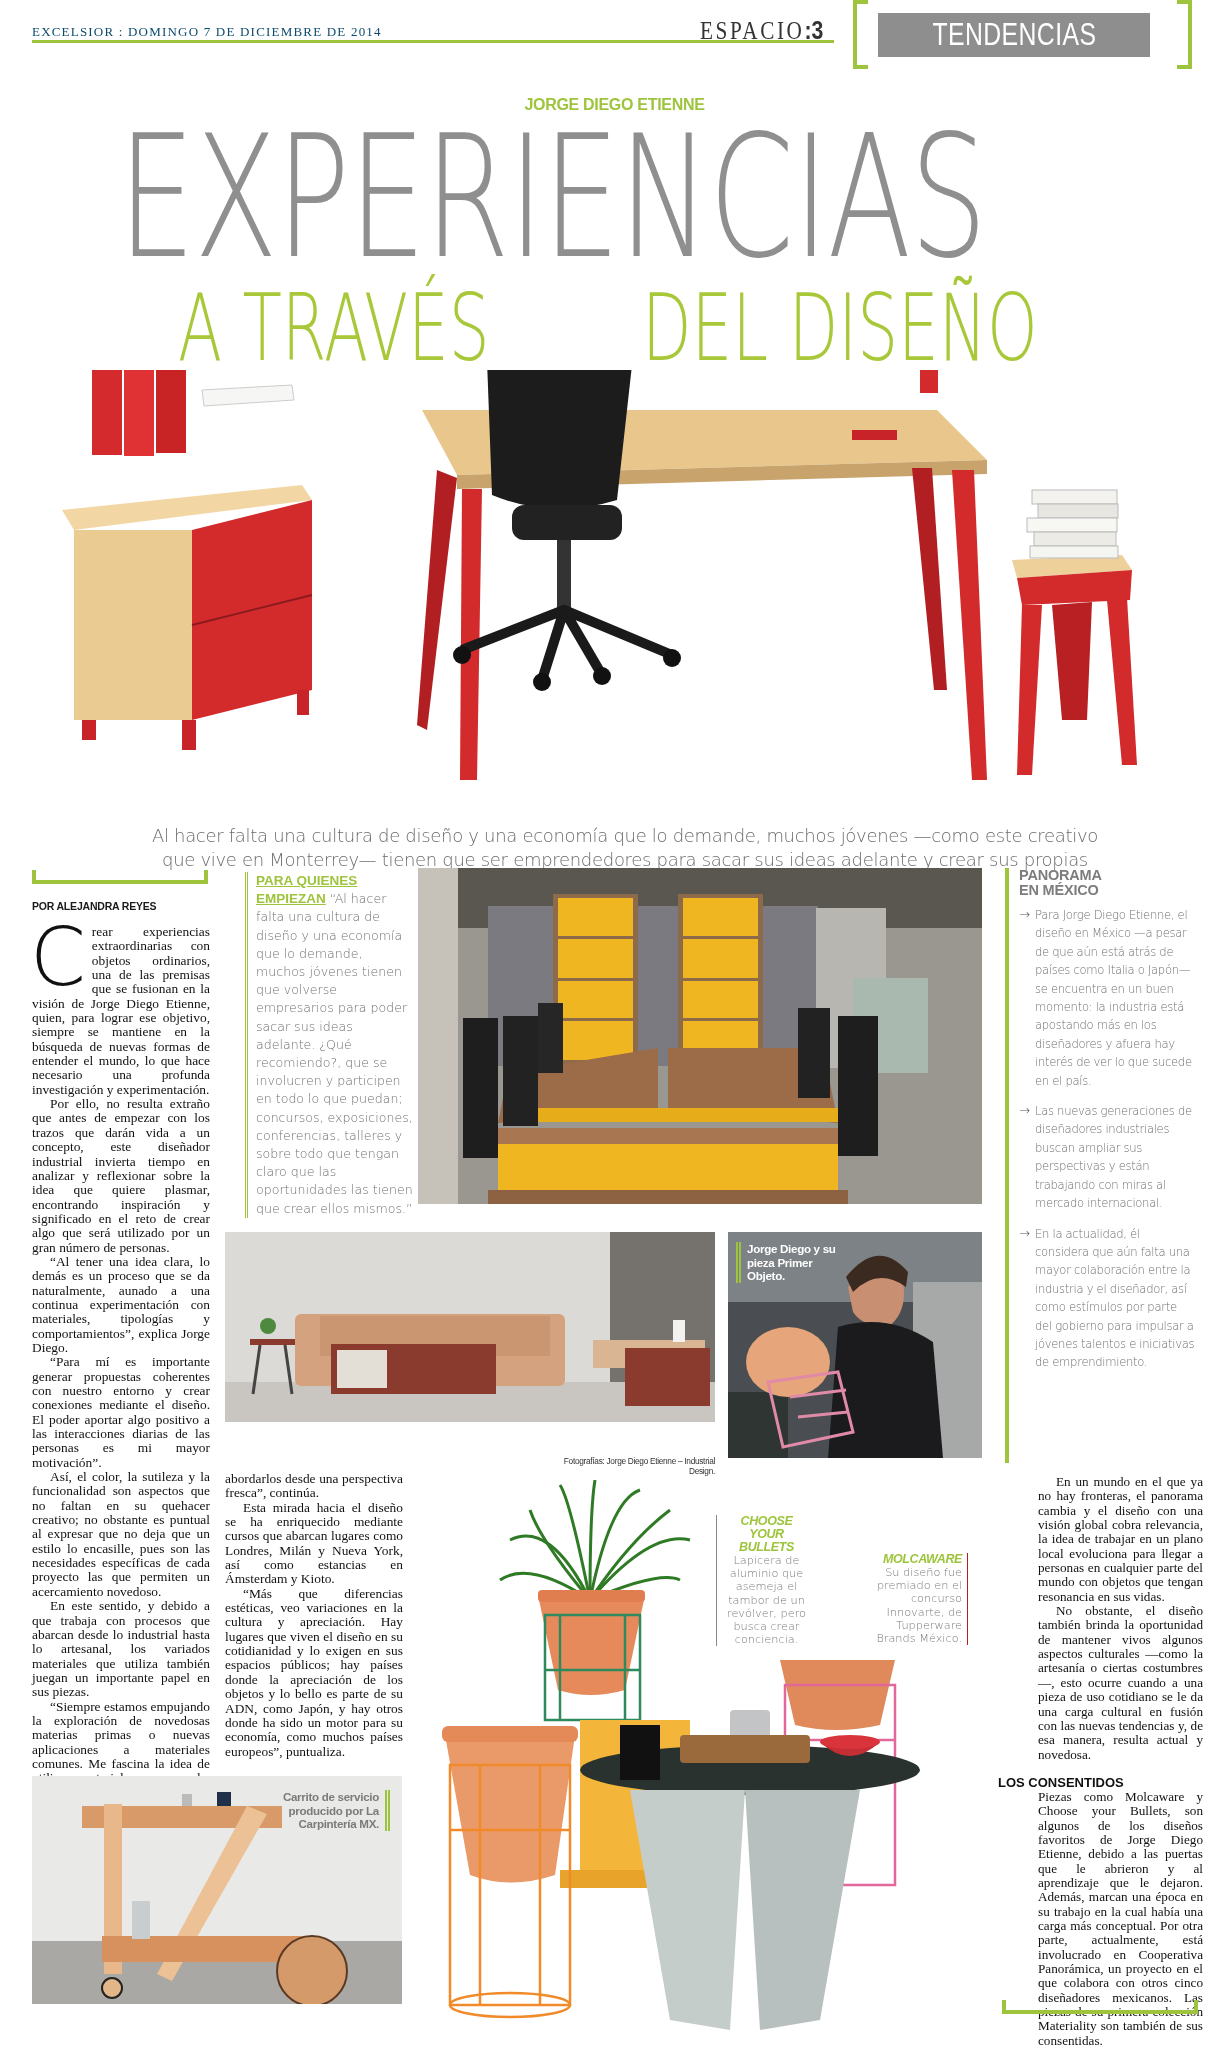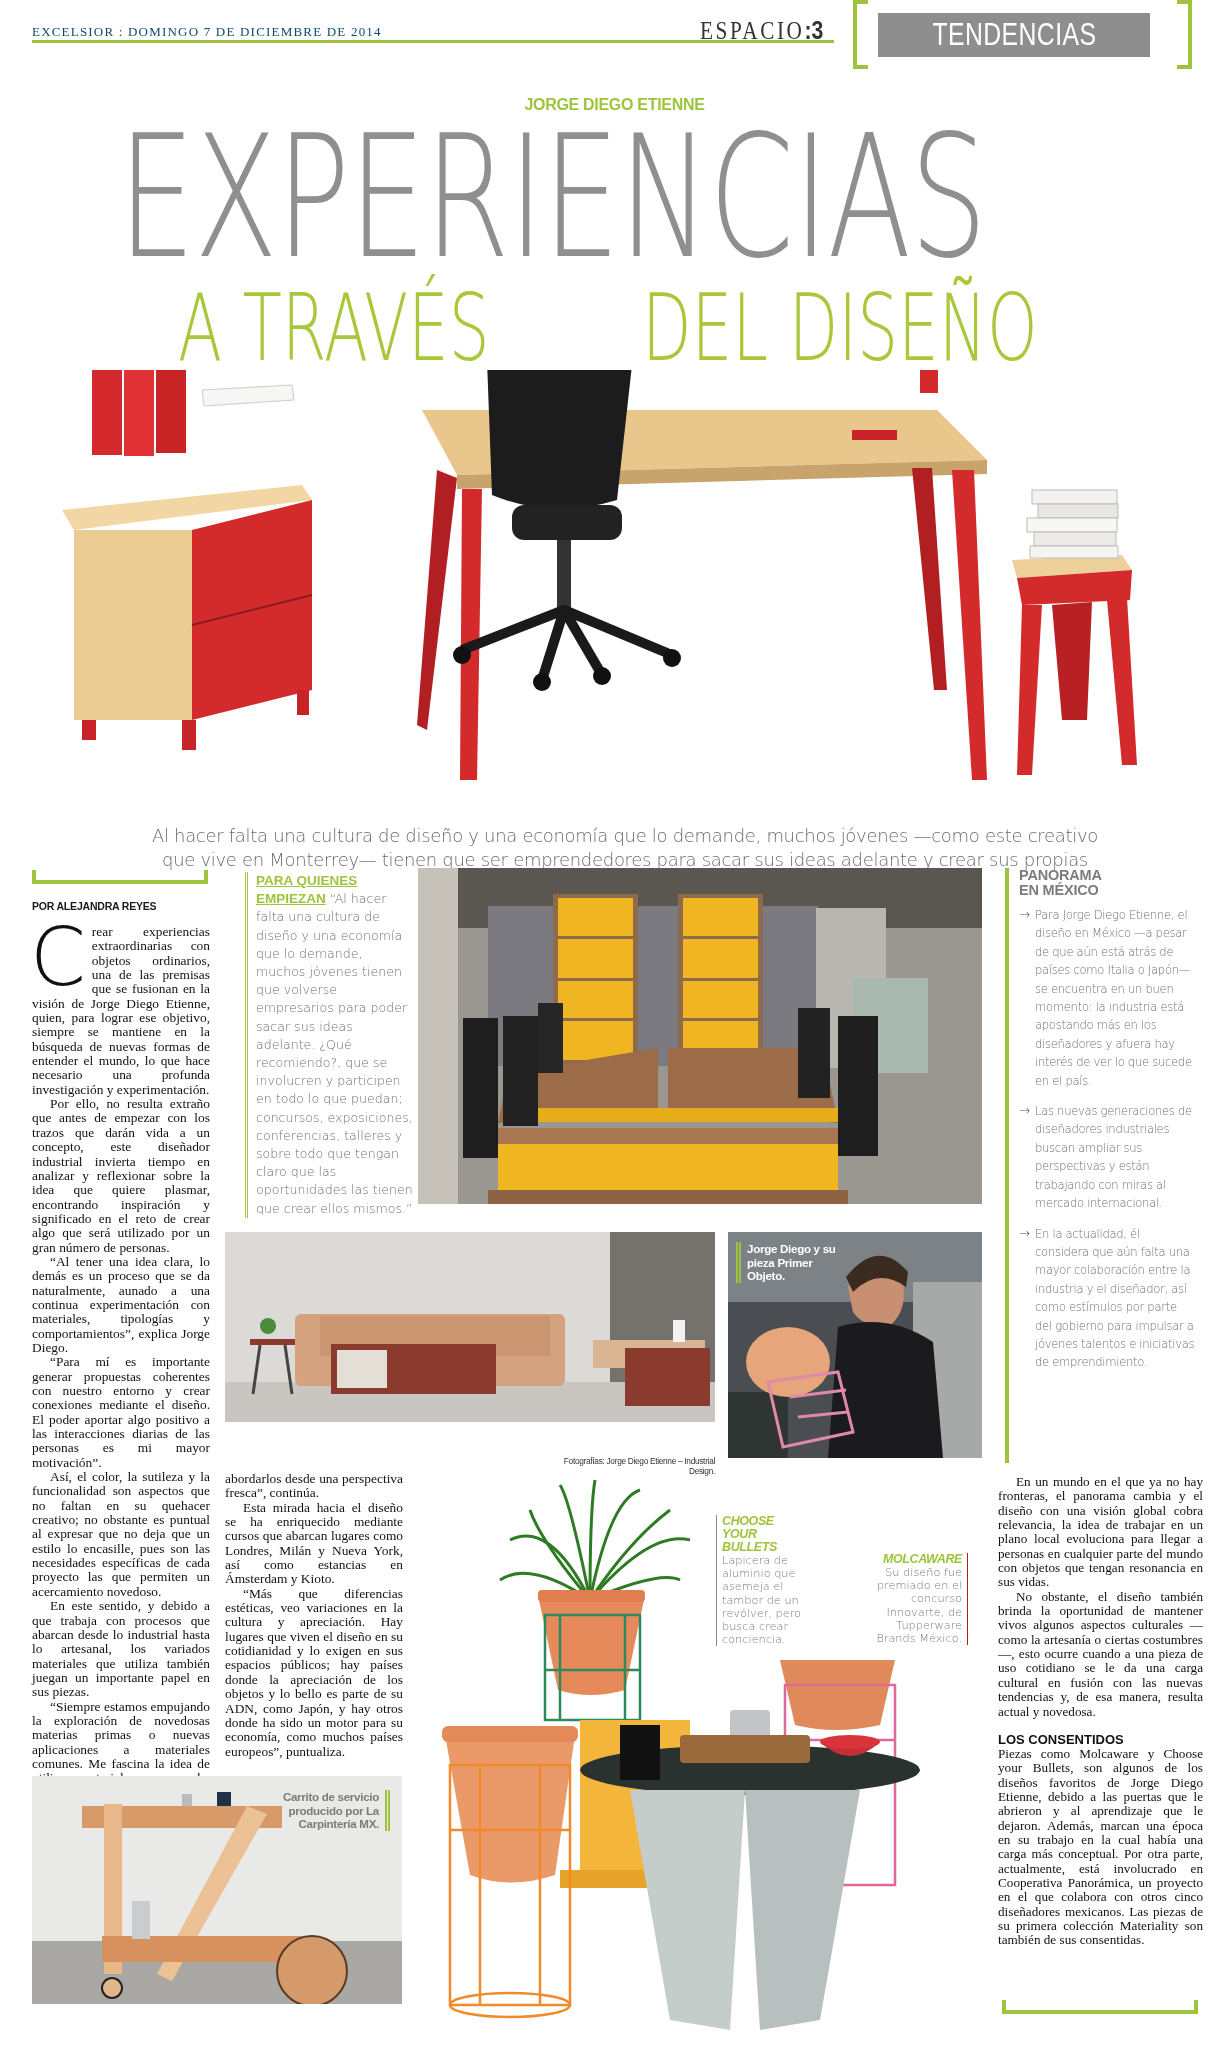--- a/index.html
+++ b/index.html
@@ -53,33 +53,33 @@
 
   .photo-credit { position: absolute; left: 540px; top: 1456px; width: 175px; text-align: right; font-family: "Liberation Sans", sans-serif; font-size: 8.3px; color: #333; letter-spacing: -0.3px; }
 
   .man-cap { position: absolute; left: 736px; top: 1242px; font-family: "Liberation Sans", sans-serif; font-weight: 700; font-size: 11.6px; line-height: 13.5px; color: #fff; border-left: 5px double #9dc43c; padding-left: 6px; width: 110px; letter-spacing: -0.3px; }
   .cart-cap { position: absolute; left: 280px; top: 1790px; width: 110px; text-align: right; font-family: "Liberation Sans", sans-serif; font-weight: 700; font-size: 11.6px; line-height: 13.5px; color: #7b7b7b; border-right: 5px double #9dc43c; padding-right: 6px; letter-spacing: -0.3px; }
 
   
   .col2 { position: absolute; left: 225px; top: 1472px; width: 178px; }
 
   
-  .callout { position: absolute; font-family: "DejaVu Sans", sans-serif; font-weight: 200; font-size: 11.3px; line-height: 13.2px; color: #7a7a7a; }
+  .callout { position: absolute; font-family: "DejaVu Sans", sans-serif; font-weight: 200; font-size: 11.3px; line-height: 13.2px; color: #7a7a7a; text-align: center; }
   .callout .ttl { font-family: "Liberation Sans", sans-serif; font-weight: 700; font-style: italic; color: #9dc43c; font-size: 12.5px; line-height: 13px; letter-spacing: -0.4px; }
   .co-bullets { left: 716px; top: 1515px; width: 95px; border-left: 1px solid #888; padding-left: 5px; }
   .co-molca { left: 870px; top: 1553px; width: 98px; text-align: right; border-right: 1px solid #b91c1c; padding-right: 5px; }
 
   
   .pano { position: absolute; left: 1005px; top: 868px; width: 190px; border-left: 4px solid #9dc43c; padding-left: 10px; height: 595px; }
   .pano h3 { font-family: "Liberation Sans", sans-serif; font-weight: 700; font-size: 14.5px; line-height: 15px; color: #7d7d7d; margin-bottom: 8px; letter-spacing: -0.2px; }
   .pano li { list-style: none; position: relative; padding-left: 16px; font-family: "DejaVu Sans", sans-serif; font-weight: 200; font-size: 11.6px; line-height: 18.4px; color: #707070; margin-bottom: 12px; letter-spacing: -0.3px; }
   .pano li .arr { position: absolute; left: 0; top: 0; color: #555; font-size: 13px; }
 
   .col4 { position: absolute; left: 998px; top: 1475px; width: 205px; }
-  .col4 .body-text { font-size: 13.2px; }
+  .col4 .body-text { font-size: 13.2px; margin-left: 40px; }
   .sub-h { font-family: "Liberation Sans", sans-serif; font-weight: 700; font-size: 13px; color: #111; margin-top: 14px; line-height: 14px; }
   .end-brk { position: absolute; left: 1002px; top: 2000px; width: 196px; height: 14px; border-left: 4px solid #9dc43c; border-right: 4px solid #9dc43c; border-bottom: 4px solid #9dc43c; }
 </style>
 </head>
 <body>
 
 <div class="hdr-left">EXCELSIOR : DOMINGO 7 DE DICIEMBRE DE 2014</div>
 <div class="hdr-space"><span>ESPACIO</span><b>:</b><b>3</b></div>
 <div class="hdr-rule"></div>
 <div class="brk l"></div>

